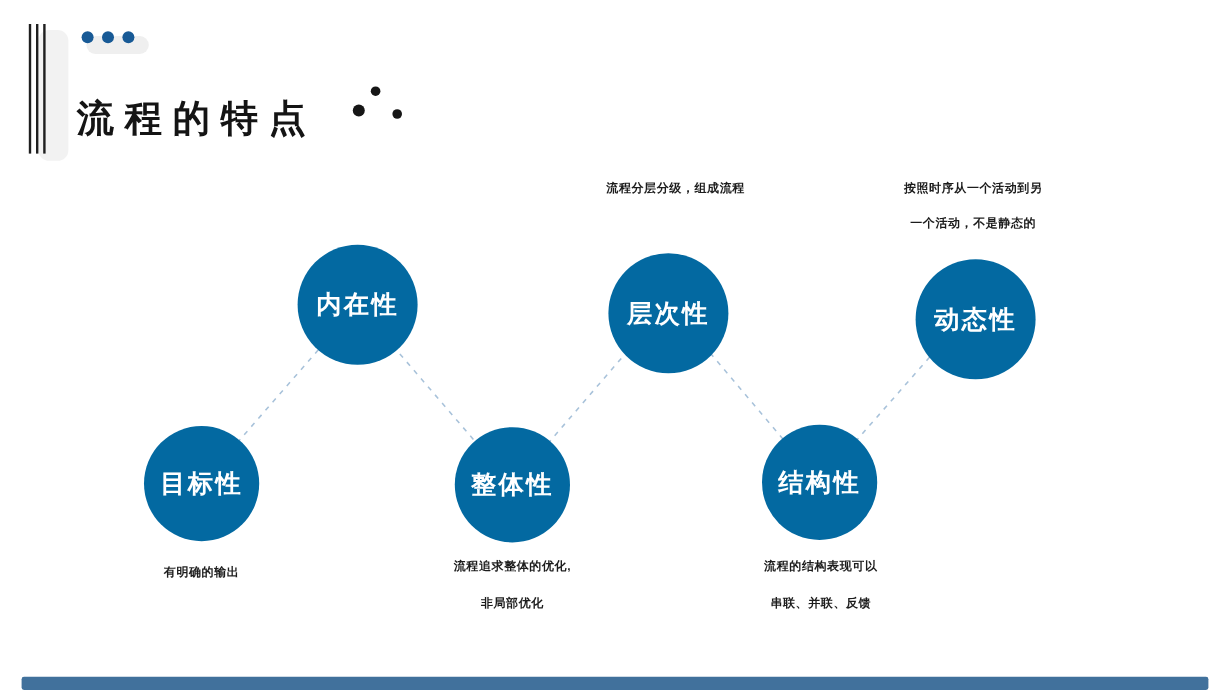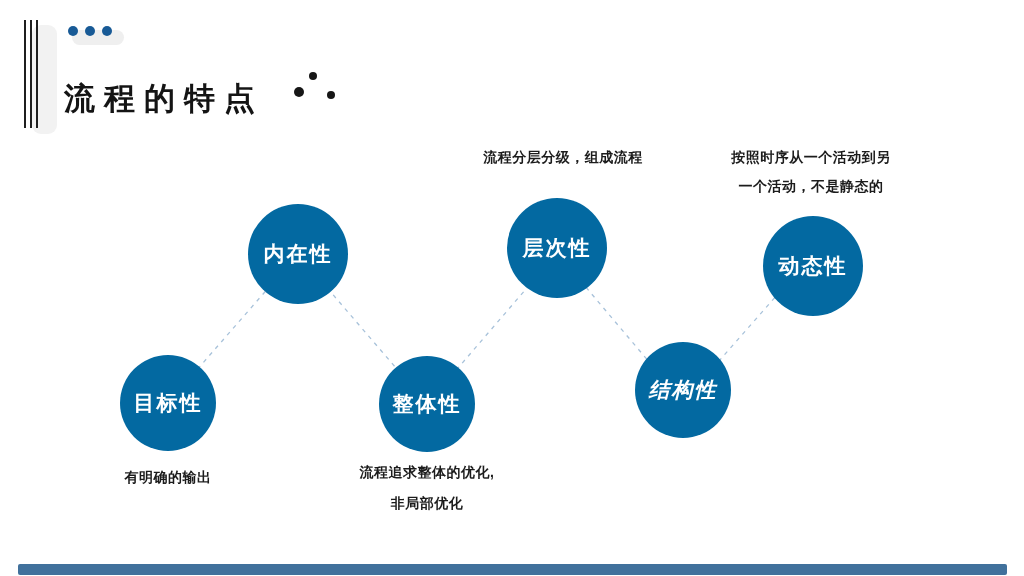--- a/index.html
+++ b/index.html
@@ -32,28 +32,28 @@
   
   .connectors { position:absolute; left:0; top:0; z-index:1; }
 
   
   .circle { position:absolute; z-index:2; border-radius:50%; display:flex;
     align-items:center; justify-content:center; color:#fff; font-weight:700;
     font-size:21px; letter-spacing:2px; white-space:nowrap; }
   .c-top    { width:100px; height:100px; background:#0369a1; }
   .c-bottom { width:96px;  height:96px;  background:#0369a1; }
   .n1 { left:248px; top:204px; }
-  .n2 { left:507px; top:198px; }
+  .n2 { left:507px; top:211px; }
   .n3 { left:763px; top:216px; }
   .n4 { left:120px; top:355px; }
   .n5 { left:379px; top:356px; }
-  .n6 { left:635px; top:342px;font-style:italic; }
+  .n6 { left:635px; top:354px; }
 
   
-  .desc { position:absolute; z-index:2; text-align:center; font-size:14px;
+  .desc { position:absolute; z-index:2; text-align:center; font-size:10px;
     font-weight:600; color:#1c1c1c; line-height:29px; letter-spacing:0.5px; }
   .desc span { display:block; }
   .d1 { left:191px; top:160px; width:240px; }
   .d2 { left:443px; top:143px; width:240px; }
   .d3 { left:691px; top:143px; width:240px; }
   .d4 { left:68px;  top:463px; width:200px; }
   .d5 { left:297px; top:457px; width:260px; line-height:31px; }
   .d6 { left:554px; top:457px; width:260px; line-height:31px; }
 
   
@@ -117,15 +117,19 @@
     <span>一个活动，不是静态的</span>
   </div>
   <div class="desc d4">
     <span>有明确的输出</span>
     <span></span>
   </div>
   <div class="desc d5">
     <span>流程追求整体的优化,</span>
     <span>非局部优化</span>
   </div>
+  <div class="desc d6">
+    <span>流程的结构表现可以</span>
+    <span>串联、并联、反馈</span>
+  </div>
 
   <div class="bottom-bar"></div>
 </div>
 
 </body></html>

